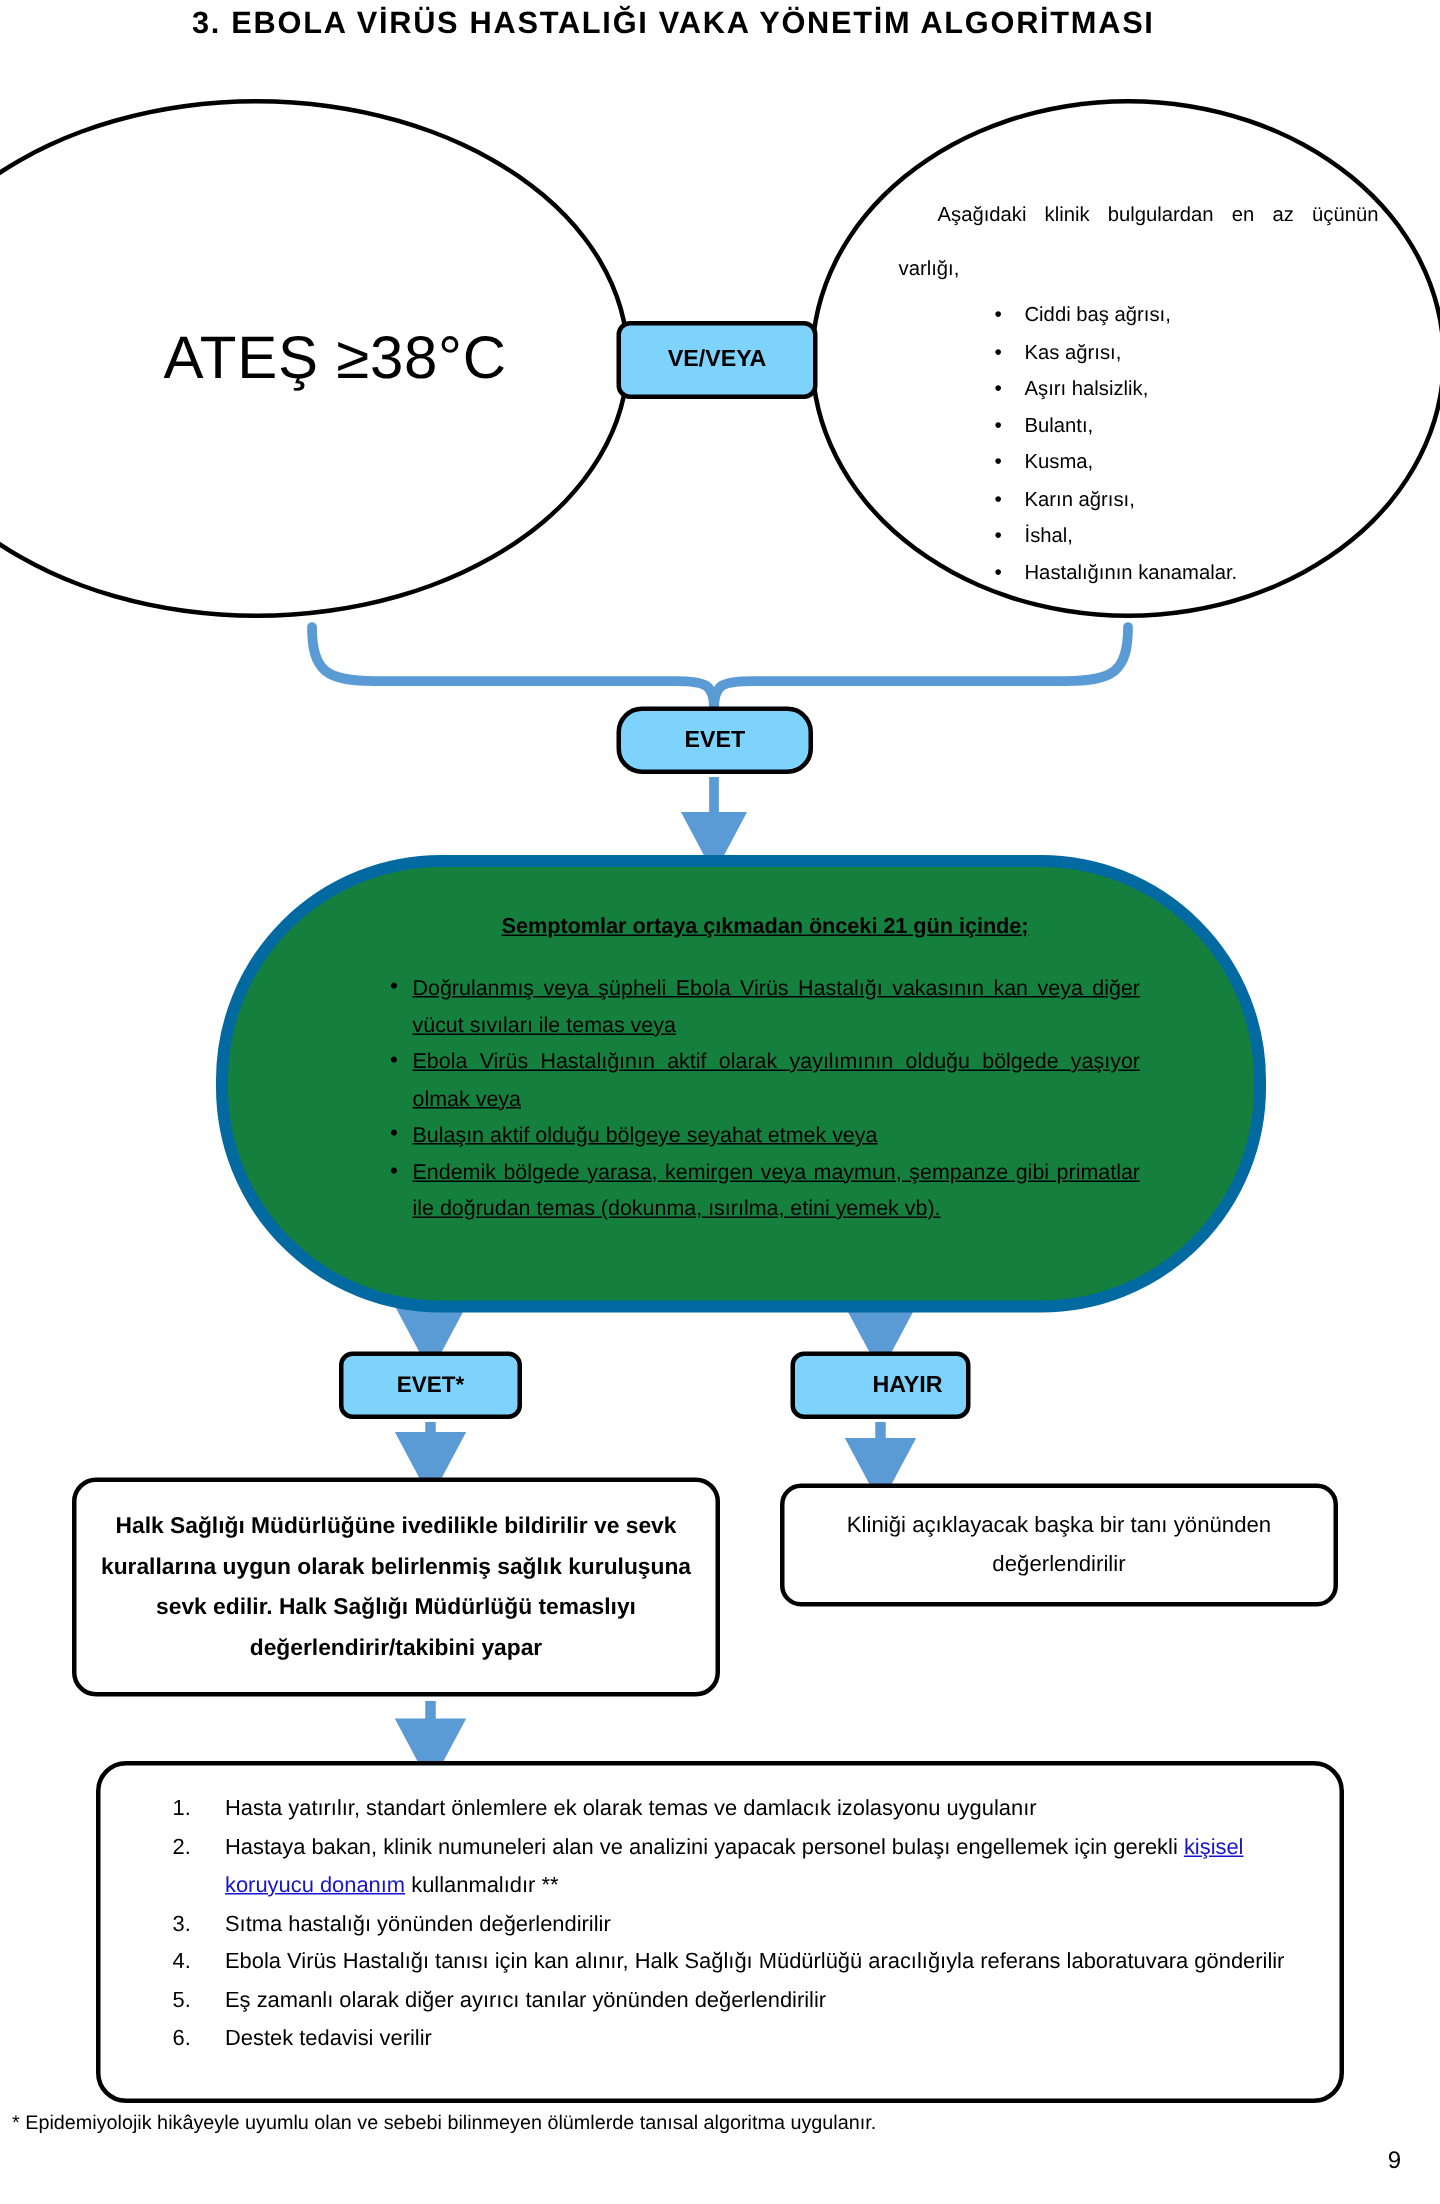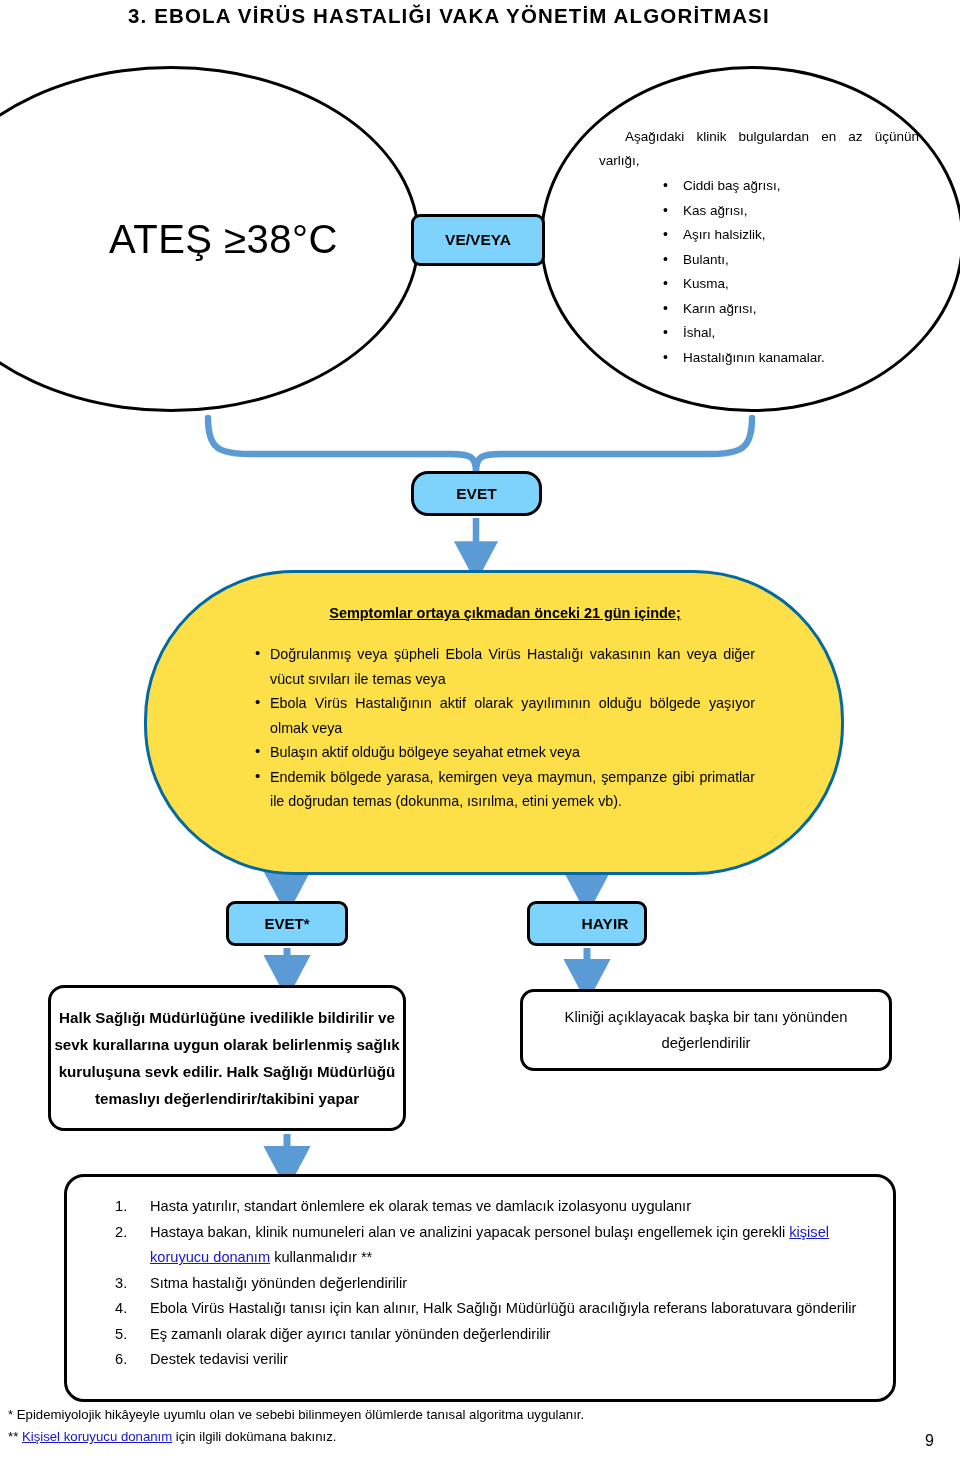--- a/index.html
+++ b/index.html
@@ -36,21 +36,21 @@
     white-space: nowrap;
   }
   #ellipse-symptoms {
     left: 540px; top: 66px; width: 424px; height: 346px;
     z-index: 2;
   }
   .sym-inner {
     position: absolute; left: 56px; top: 56px; width: 320px;
   }
   .sym-lead {
-    font-size: 13.5px; line-height: 24px; text-align: justify;
+    font-size: 13.5px; line-height: 36px; text-align: justify;
     text-align-last: left; text-indent: 26px;
   }
   .sym-list { list-style: none; margin-top: 1px; }
   .sym-list li {
     font-size: 13.5px; line-height: 24.5px; padding-left: 84px;
     position: relative; white-space: nowrap;
   }
   .sym-list li::before {
     content: "\2022"; position: absolute; left: 64px; top: -1px; font-size: 14px;
   }
@@ -73,40 +73,40 @@
     font-size: 15px; font-weight: bold;
   }
   #box-hayir {
     left: 527px; top: 901px; width: 120px; height: 45px; border-radius: 9px;
     font-size: 15.5px; font-weight: bold; padding-left: 36px;
   }
 
   
   #box-criteria {
     position: absolute; left: 144px; top: 570px; width: 700px; height: 305px;
-    border: 3px solid #0369a1; border-radius: 150px / 150px; background: #fde047; z-index: 2;
+    border: 8px solid #0369a1; border-radius: 150px / 150px; background: #15803d; z-index: 2;
   }
   #box-criteria .crit-inner { position: absolute; left: 108px; top: 32px; width: 500px; }
   .crit-head {
     font-size: 14.5px; font-weight: bold; text-decoration: underline;
     text-align: center; margin-bottom: 21px; letter-spacing: -0.05px;
   }
-  .crit-list { list-style: none; }
+  .crit-list { list-style: none; text-decoration: underline; }
   .crit-list li {
     font-size: 14.3px; line-height: 24.5px; position: relative;
     padding-left: 15px; text-align: justify; text-align-last: left;
     margin-bottom: 0px;
   }
   .crit-list li::before {
     content: "\2022"; position: absolute; left: 0px; top: -1px; font-size: 15px;
   }
 
   
   #box-report {
-    position: absolute; left: 48px; top: 985px; width: 358px; height: 146px;
+    position: absolute; left: 48px; top: 985px; width: 432px; height: 146px;
     border: 3px solid #000; border-radius: 16px; background: #fff; z-index: 2;
     display: flex; align-items: center; justify-content: center;
   }
   #box-report .t {
     font-size: 15.2px; font-weight: bold; line-height: 27px; text-align: center;
     width: 408px;
   }
   #box-other {
     position: absolute; left: 520px; top: 989px; width: 372px; height: 82px;
     border: 3px solid #000; border-radius: 14px; background: #fff; z-index: 2;
@@ -230,17 +230,16 @@
       <li><span>Hastaya bakan,  klinik numuneleri alan ve analizini yapacak personel bulaşı engellemek için gerekli </span><a class="lnk">kişisel koruyucu donanım</a><span> kullanmalıdır **</span></li>
       <li><span>Sıtma hastalığı yönünden değerlendirilir</span><a class="lnk"></a><span></span></li>
       <li><span>Ebola Virüs Hastalığı tanısı için kan alınır, Halk Sağlığı Müdürlüğü aracılığıyla referans laboratuvara gönderilir</span><a class="lnk"></a><span></span></li>
       <li><span>Eş zamanlı olarak diğer ayırıcı tanılar yönünden değerlendirilir</span><a class="lnk"></a><span></span></li>
       <li><span>Destek tedavisi verilir</span><a class="lnk"></a><span></span></li>
     </ol>
   </div>
 
   <div class="footnotes">
     <div><span>* Epidemiyolojik hikâyeyle uyumlu olan ve sebebi bilinmeyen ölümlerde tanısal algoritma uygulanır.</span><a class="lnk"></a><span></span></div>
-    <div><span>** </span><a class="lnk">Kişisel koruyucu donanım</a><span> için ilgili dokümana bakınız.</span></div>
   </div>
 
   <div class="pagenum">9</div>
 </div>
 
 </body></html>

